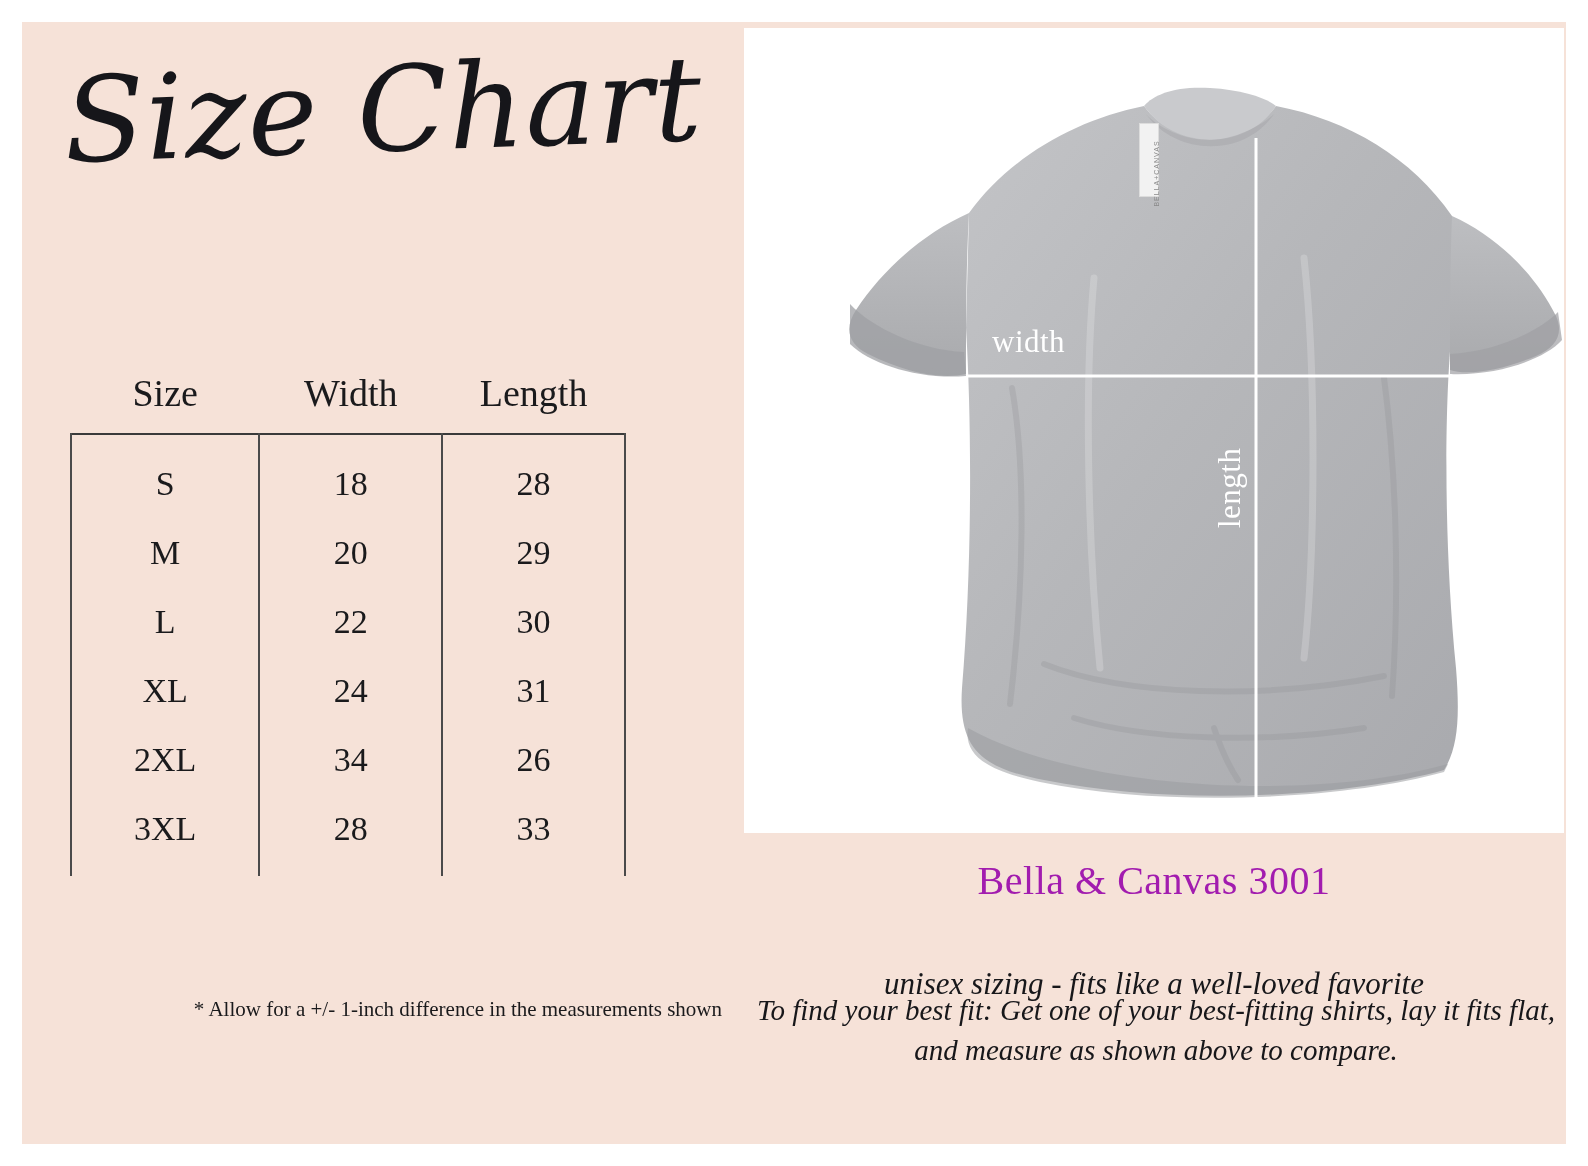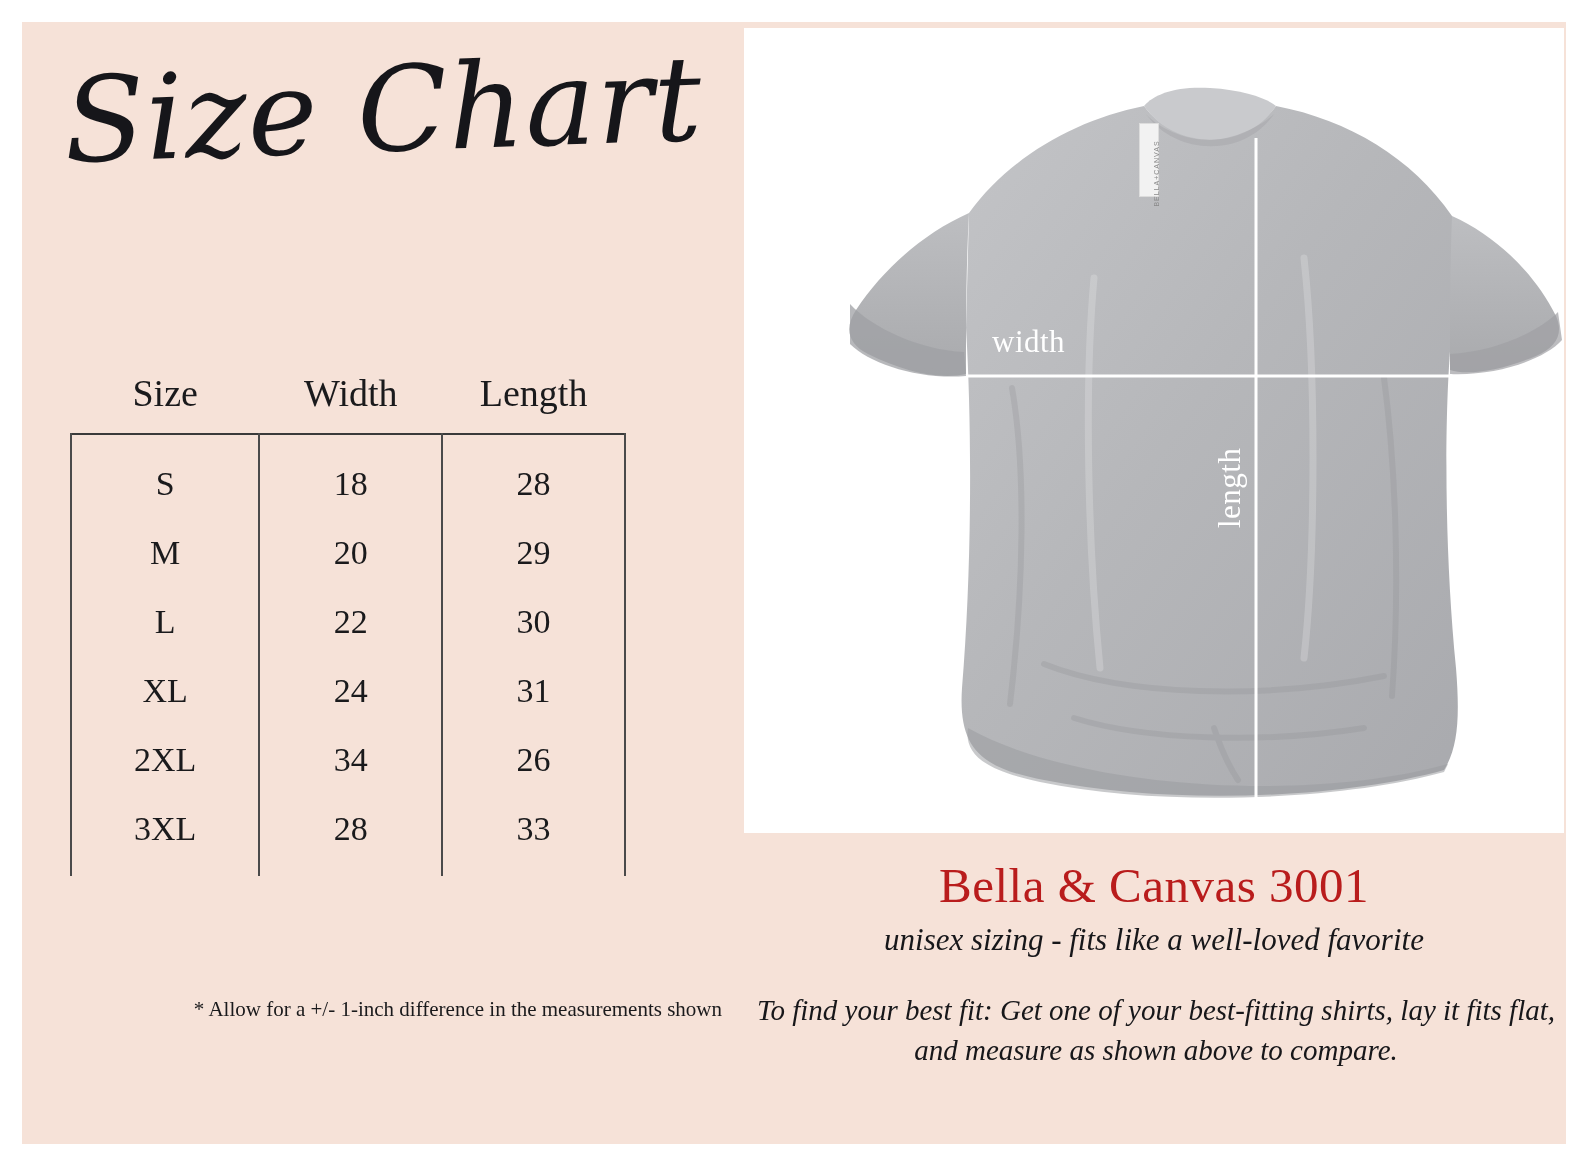--- a/index.html
+++ b/index.html
@@ -173,29 +173,29 @@
     font-family: "Liberation Sans", sans-serif;
     white-space: nowrap;
   }
 
   .product-name {
     position: absolute;
     left: 22px;
     top: 835px;
     width: 820px;
     text-align: center;
-    font-size: 49px;
-    color: #b91c1c;
+    font-size: 40px;
+    color: #a21caf;
     font-family: "Liberation Serif", serif;
     letter-spacing: 0.5px;
   }
   .product-sub {
     position: absolute;
     left: 22px;
-    top: 900px;
+    top: 944px;
     width: 820px;
     text-align: center;
     font-size: 31px;
     font-style: italic;
     color: #17171a;
     font-family: "Liberation Serif", serif;
   }
   .fit-block {
     position: absolute;
     left: 22px;

